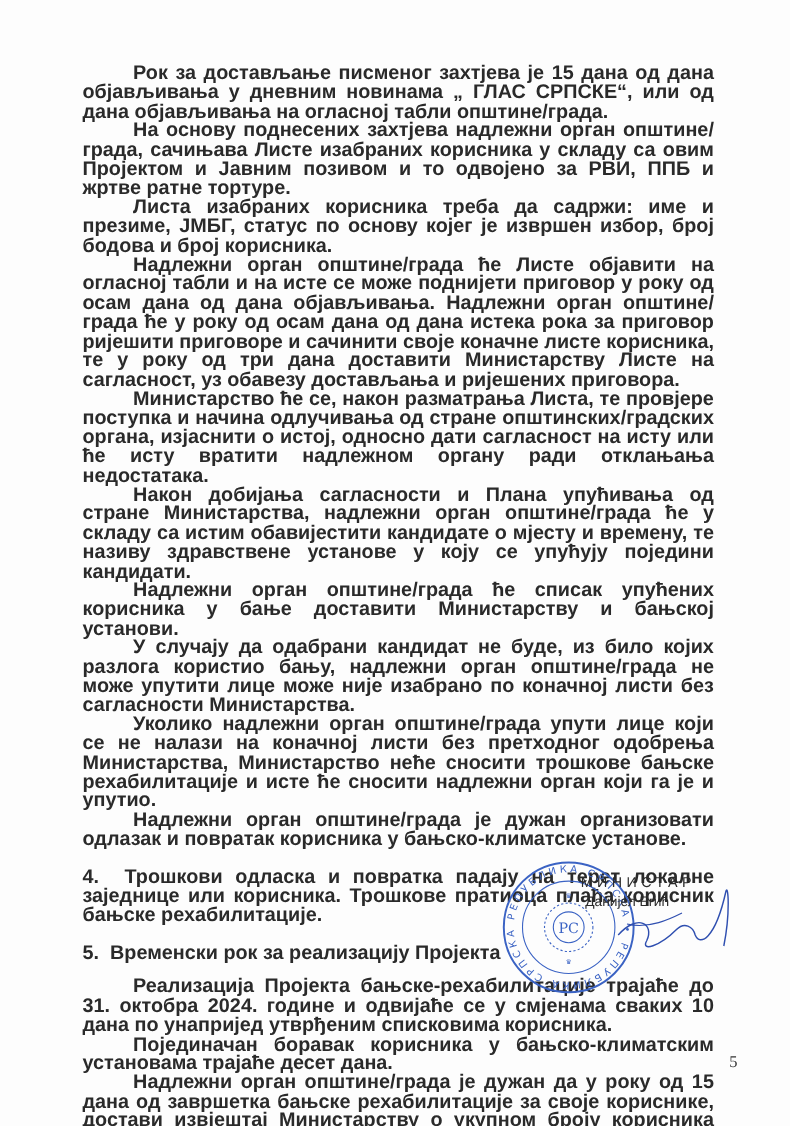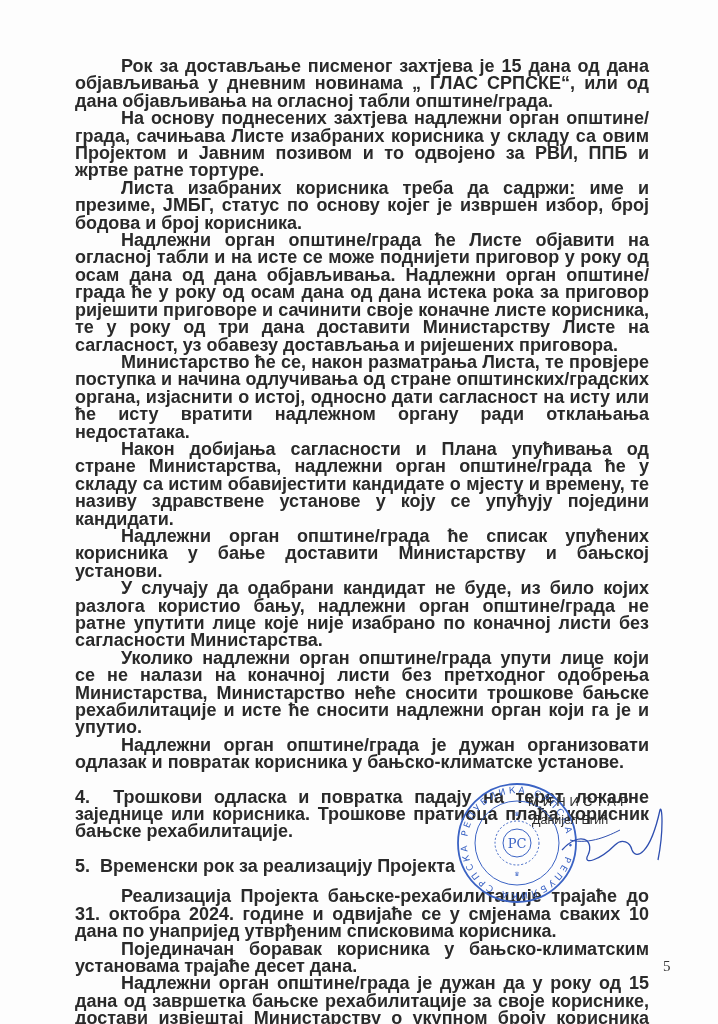--- a/index.html
+++ b/index.html
@@ -32,21 +32,21 @@
 
 <div class="page">
   <div class="content">
     <p class="para">Рок за достављање писменог захтјева је 15 дана од дана објављивања у дневним новинама „ ГЛАС СРПСКЕ“,  или од дана објављивања на огласној табли општине/града.</p>
     <p class="para">На основу поднесених захтјева надлежни орган општине/града, сачињава Листе изабраних корисника у складу са овим Пројектом и Јавним позивом и то одвојено за РВИ, ППБ и жртве ратне тортуре.</p>
     <p class="para">Листа изабраних корисника треба да садржи: име и презиме, ЈМБГ, статус по основу којег је извршен избор, број бодова и број корисника.</p>
     <p class="para">Надлежни орган општине/града ће Листе објавити на огласној табли и на исте се може поднијети приговор у року од осам  дана од дана објављивања. Надлежни орган општине/града ће у року од осам  дана од дана истека рока за приговор ријешити приговоре и сачинити своје коначне листе корисника, те у року од три дана доставити Министарству Листе на сагласност, уз обавезу достављања и ријешених приговора.</p>
     <p class="para">Министарство ће се, након разматрања Листа, те провјере поступка и начина одлучивања од стране општинских/градских органа, изјаснити о истој, односно дати сагласност на исту или ће исту вратити надлежном органу ради отклањања недостатака.</p>
     <p class="para">Након добијања сагласности и Плана упућивања од стране Министарства, надлежни орган општине/града ће у складу са истим обавијестити кандидате о мјесту и времену, те називу здравствене установе у коју се упућују поједини кандидати.</p>
     <p class="para">Надлежни орган општине/града ће списак упућених корисника у бање доставити Министарству и бањској установи.</p>
-    <p class="para">У случају да одабрани кандидат не буде, из било којих разлога користио бању, надлежни орган општине/града не ратне упутити лице које није изабрано по коначној листи без сагласности Министарства.</p>
+    <p class="para">У случају да одабрани кандидат не буде, из било којих разлога користио бању, надлежни орган општине/града не може упутити лице може није изабрано по коначној листи без сагласности Министарства.</p>
     <p class="para">Уколико надлежни орган општине/града упути лице који се не налази на коначној листи без претходног одобрења Министарства, Министарство неће сносити трошкове бањске рехабилитације и исте ће сносити надлежни орган који га је и упутио.</p>
     <p class="para">Надлежни орган општине/града је дужан организовати одлазак и повратак корисника у бањско-климатске установе.</p>
 
     <div class="spacer"></div>
     <p class="para noindent">
       <span>4.</span>&nbsp;&nbsp;<span>Трошкови одласка и повратка падају на терет локалне заједнице или корисника. Трошкове пратиоца плаћа корисник бањске рехабилитације.</span>
     </p>
 
     <div class="spacer"></div>
     <p class="heading">

